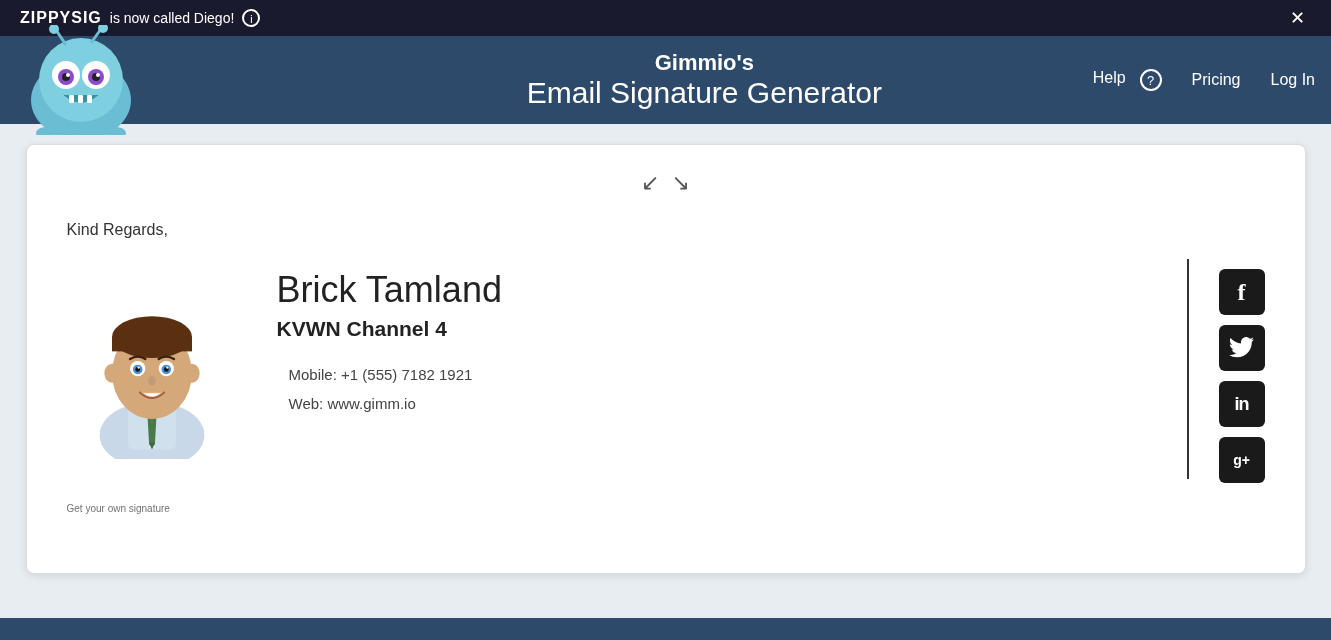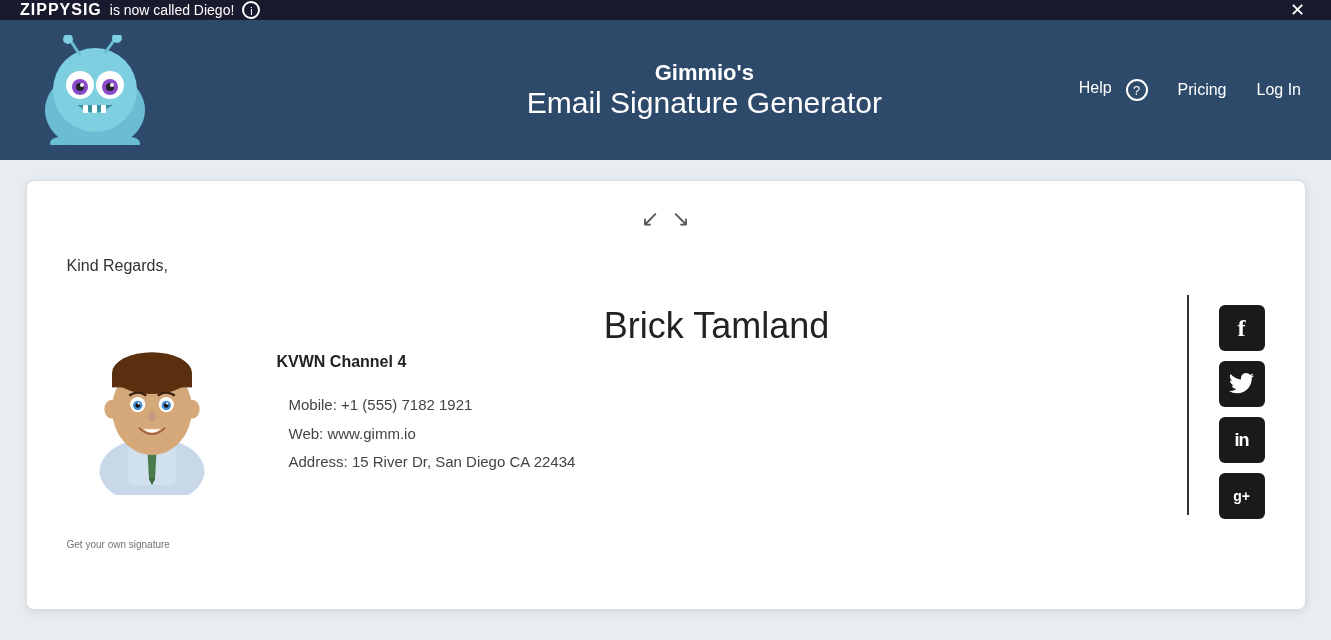--- a/index.html
+++ b/index.html
@@ -1,21 +1,21 @@
 <!DOCTYPE html>
 <html><head>
   <meta charset="utf-8">
   <style>
     * { margin: 0; padding: 0; box-sizing: border-box; }
     body { width: 1331px; height: 640px; font-family: Arial, sans-serif; overflow: hidden; background: #2d4a6b; }
 
     
     .top-bar {
       background: #1a1a2e;
-      height: 20px;
+      height: 36px;
       display: flex;
       align-items: center;
       padding: 0 20px;
       justify-content: space-between;
     }
     .top-bar-left {
       display: flex;
       align-items: center;
       gap: 8px;
       color: white;
@@ -42,24 +42,24 @@
     .close-btn {
       color: white;
       font-size: 18px;
       cursor: pointer;
       padding: 2px 6px;
     }
 
     
     .header {
       background: #2d4a6b;
-      height: 140px;
-      display: flex;
-      align-items: center;
-      padding: 0 30px;
+      height: 88px;
+      display: flex;
+      align-items: center;
+      padding: 0 16px;
       position: relative;
     }
     .logo-area {
       display: flex;
       align-items: center;
       width: 300px;
     }
     .header-center {
       flex: 1;
       text-align: center;
@@ -165,24 +165,23 @@
     
     .person-info {
       flex: 1;
       padding-top: 10px;
     }
     .person-name {
       font-size: 36px;
       color: #222;
       margin-bottom: 6px;
       font-weight: normal;
-      text-align: center;
     }
     .person-company {
-      font-size: 16px;
+      font-size: 21px;
       font-weight: bold;
       color: #222;
       margin-bottom: 20px;
     }
     .person-details {
       font-size: 15px;
       color: #444;
       line-height: 1.9;
       margin-left: 12px;
     }
@@ -360,24 +359,20 @@
         <div class="person-company">KVWN Channel 4</div>
         <div class="person-details">
           <div>
             <span>Mobile:</span>
             <span>+1 (555) 7182 1921</span>
           </div>
           <div>
             <span>Web:</span>
             <span>www.gimm.io</span>
           </div>
-          <div>
-            <span>Address:</span>
-            <span>15 River Dr, San Diego CA 22434</span>
-          </div>
         </div>
       </div>
 
       <div class="vertical-divider"></div>
 
       <div class="social-icons">
         <div class="social-icon" style="font-family: serif; font-weight: bold; font-size: 24px;">f</div>
         <div class="social-icon">
           <svg width="26" height="22" viewBox="0 0 26 22" fill="white">
             <path d="M25 2.5a10.5 10.5 0 01-3 .8 5.2 5.2 0 002.3-2.9 10.4 10.4 0 01-3.3 1.3A5.2 5.2 0 0017.2 0c-2.9 0-5.2 2.4-5.2 5.2 0 .4 0 .8.1 1.2A14.8 14.8 0 011.6 1a5.2 5.2 0 001.6 6.9 5.2 5.2 0 01-2.3-.7v.1c0 2.5 1.8 4.6 4.2 5.1a5.3 5.3 0 01-2.3.1 5.2 5.2 0 004.8 3.6A10.4 10.4 0 010 17.9a14.7 14.7 0 008 2.3c9.6 0 14.8-7.9 14.8-14.8 0-.2 0-.5 0-.7A10.6 10.6 0 0025 2.5z"></path>

